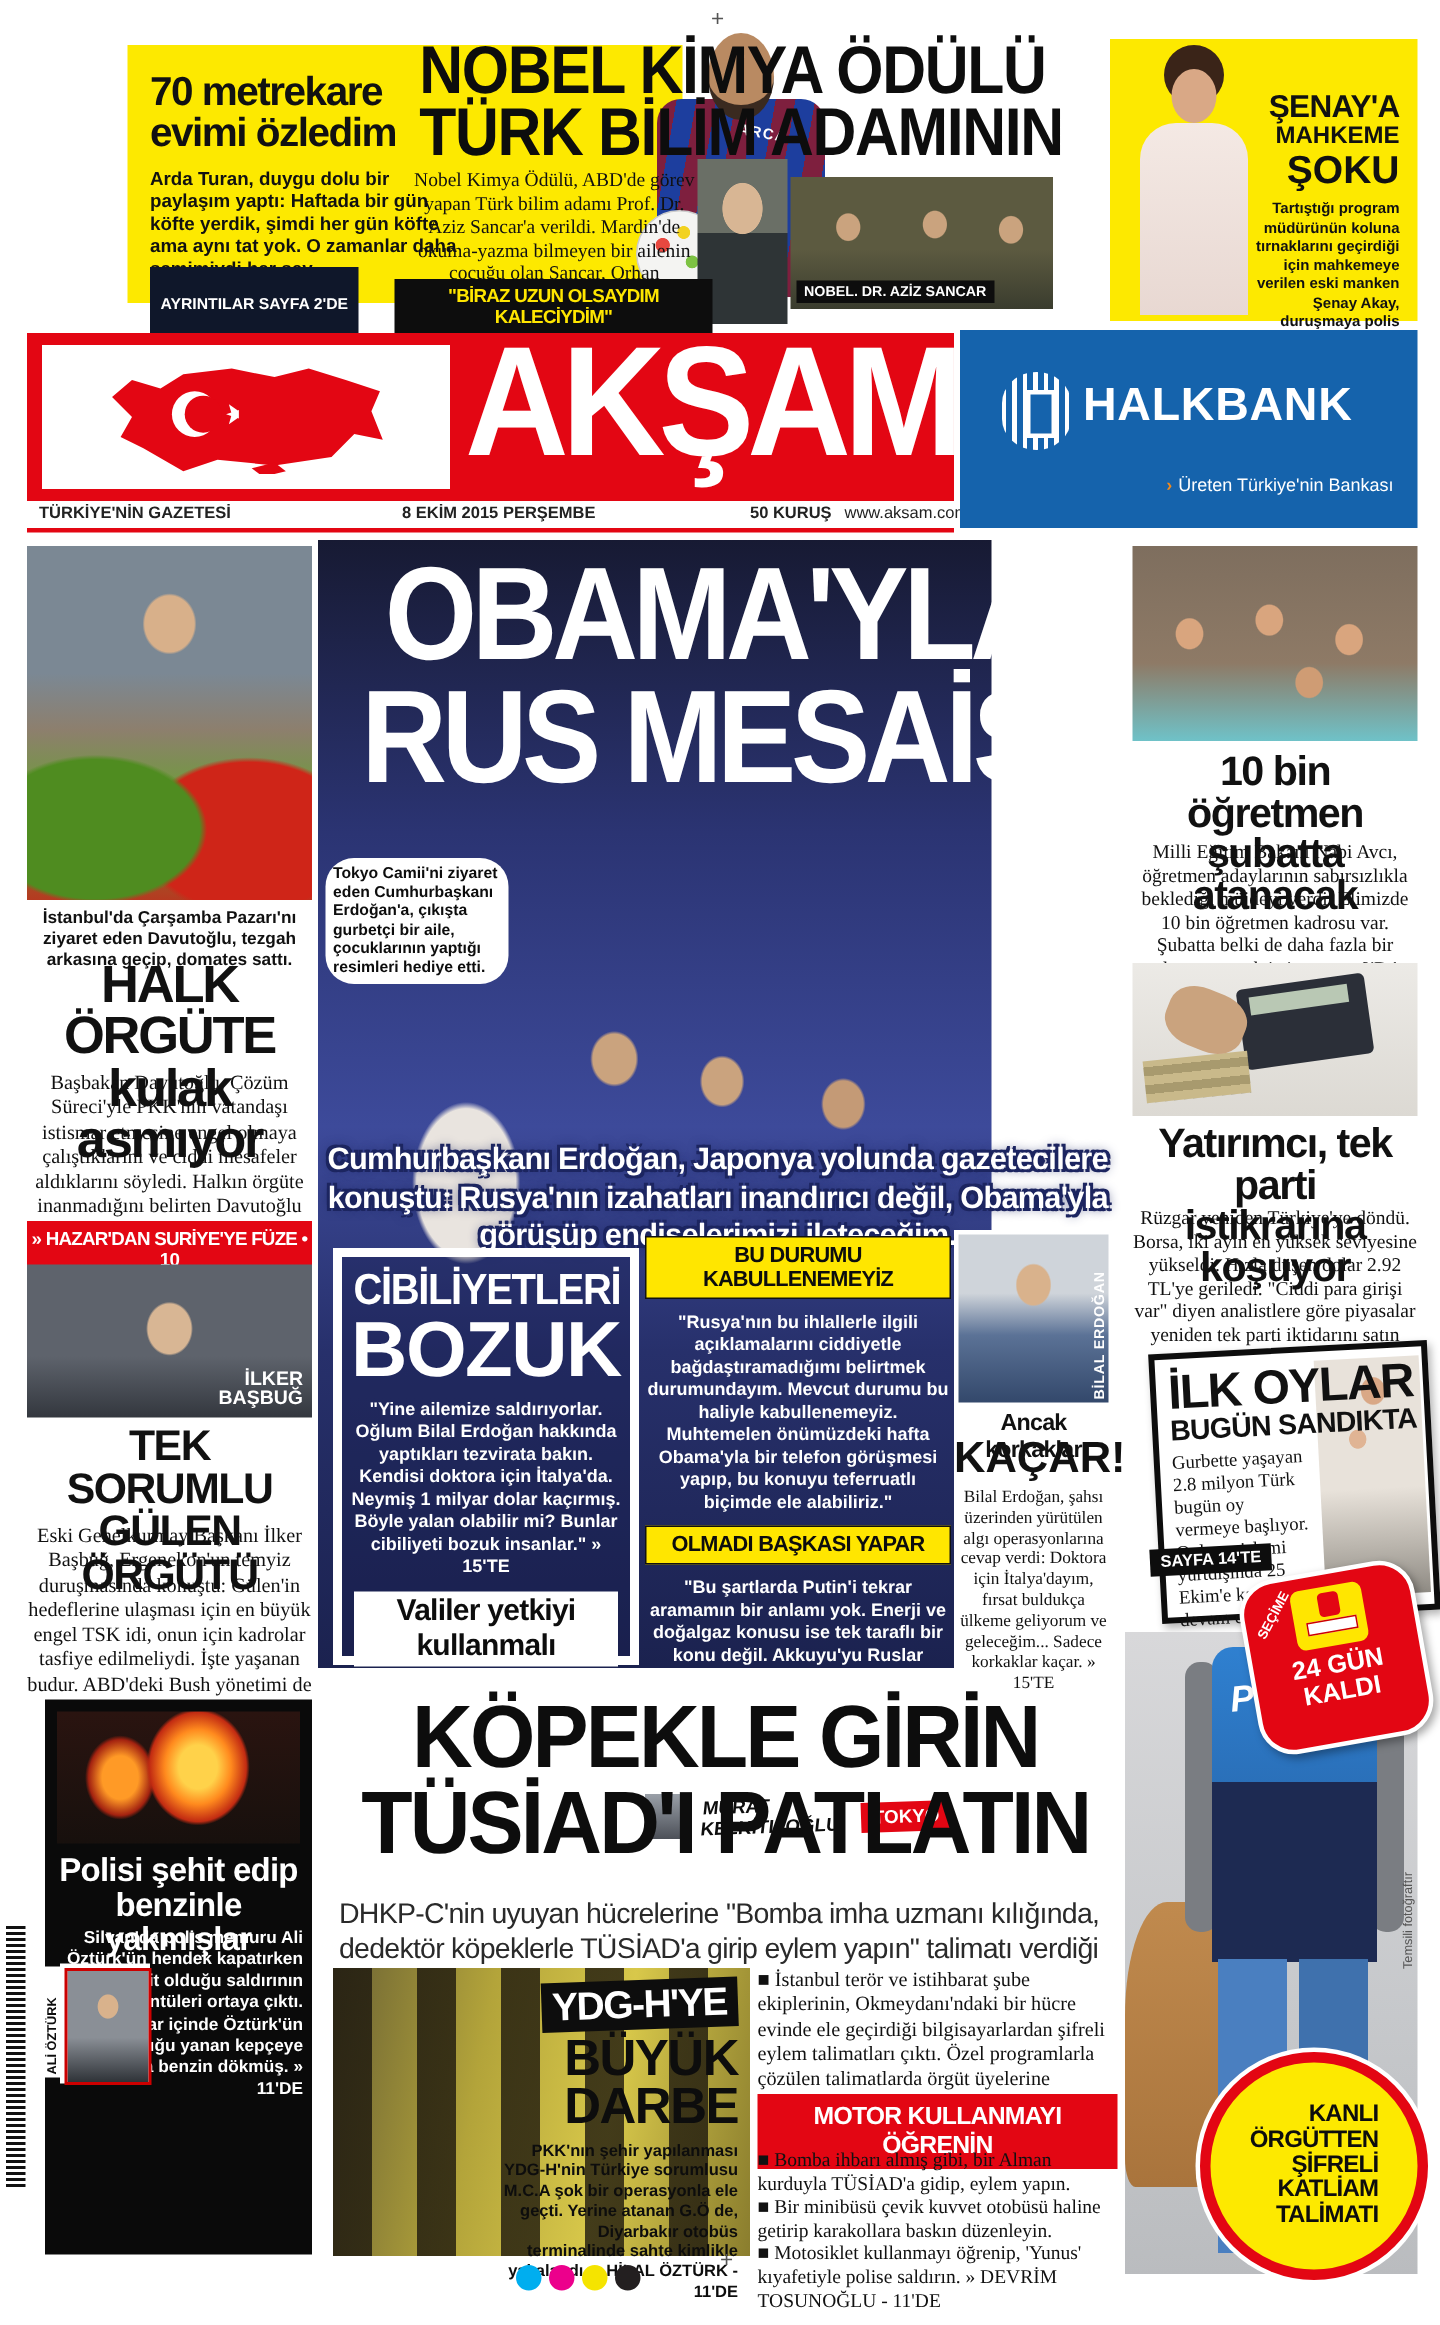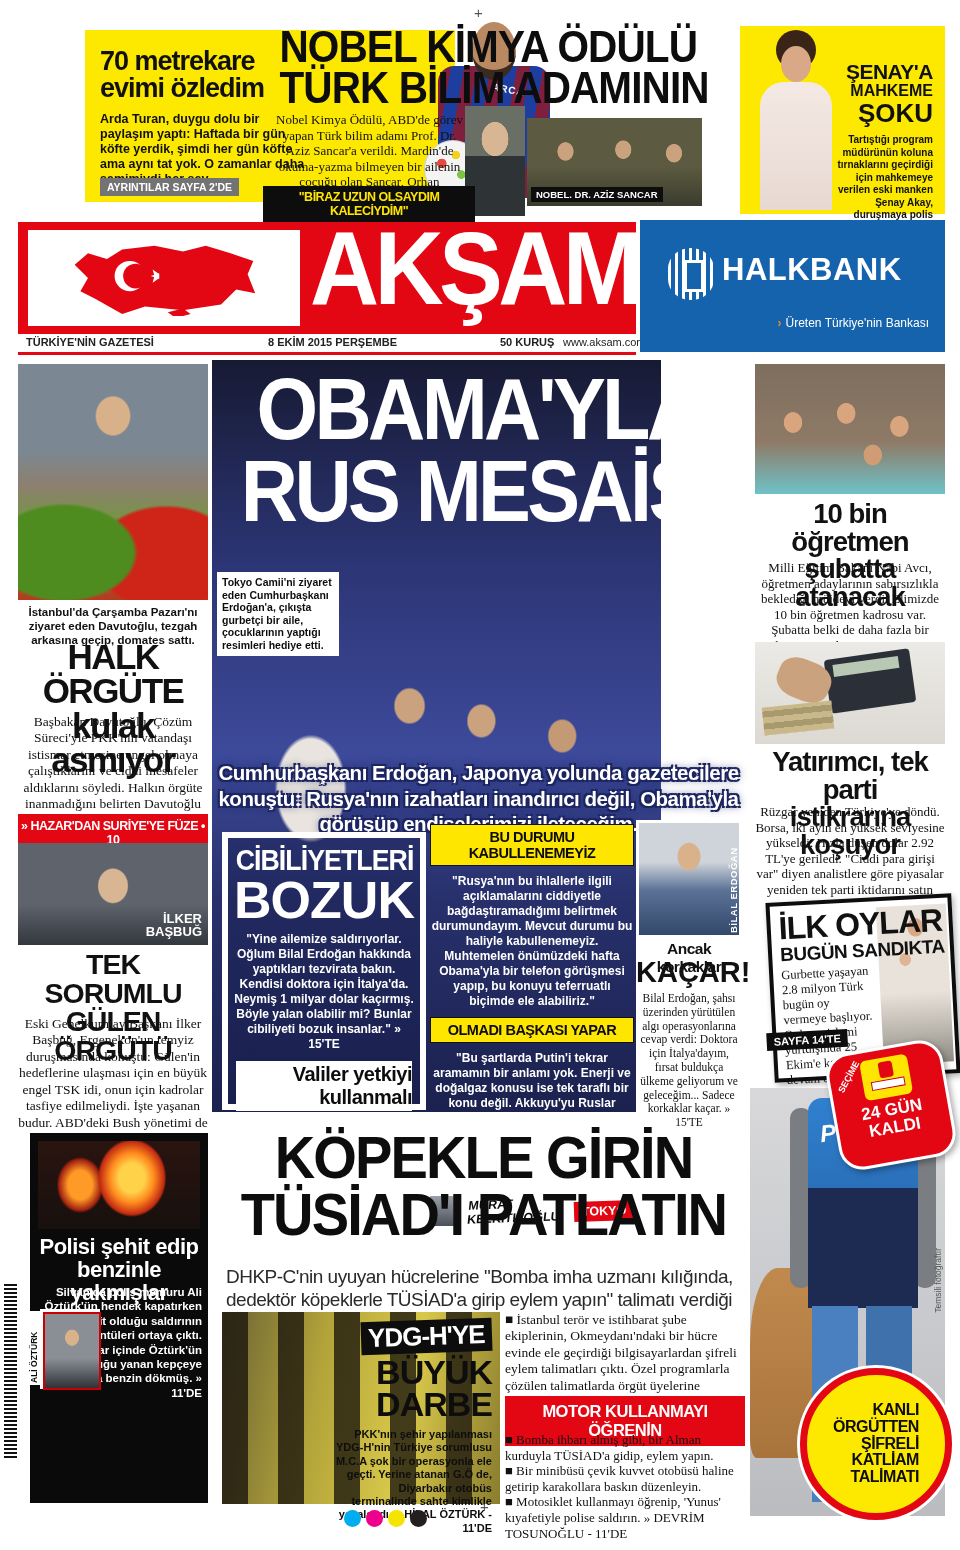--- a/index.html
+++ b/index.html
@@ -7,21 +7,21 @@
         font-family:"Liberation Sans",sans-serif;color:#111;}
   .abs{position:absolute;}
   .serif{font-family:"Liberation Serif",serif;}
   .ml{white-space:pre-line;}
   .cond{transform:scaleX(.9);transform-origin:50% 50%;}
 
   
   .arda-box{left:85px;top:30px;width:370px;height:172px;background:#fde900;}
   .arda-title{left:100px;top:48px;width:230px;font-size:27px;font-weight:bold;line-height:1.0;letter-spacing:-1px;}
   .arda-body{left:100px;top:112px;width:215px;font-size:12.5px;font-weight:bold;line-height:1.2;}
-  .arda-tag{left:100px;top:178px;background:#737373;color:#fff;font-size:10.5px;font-weight:bold;padding:3px 7px;}
+  .arda-tag{left:100px;top:178px;background:#0f172a;color:#fff;font-size:10.5px;font-weight:bold;padding:19px 7px;}
   .arda-photo{left:430px;top:22px;width:125px;height:185px;}
   .arda-head{position:absolute;left:42px;top:0;width:44px;height:48px;border-radius:50%;background:#b98a62;border-bottom:10px solid #3a2a20;}
   .arda-shirt{position:absolute;left:8px;top:44px;width:112px;height:132px;border-radius:16px 16px 0 0;
       background:repeating-linear-gradient(100deg,#7e1f3e 0 13px,#1d3e9e 13px 26px);}
   .arda-jersey{position:absolute;left:62px;top:62px;color:#fff;font-size:10px;font-weight:bold;transform:rotate(10deg);letter-spacing:1px;}
   .arda-ball{position:absolute;left:-6px;top:118px;width:56px;height:56px;border-radius:50%;background:
       radial-gradient(10px 10px at 30% 40%,#e8483f 0 45%,transparent 50%),
       radial-gradient(9px 9px at 65% 60%,#7dc243 0 45%,transparent 50%),
       radial-gradient(9px 9px at 55% 25%,#f2d21f 0 45%,transparent 50%),#f4f4f2;border:1px solid #ccc;}
   .nobel-title{left:255px;top:26px;width:490px;font-size:45px;font-weight:bold;line-height:.92;letter-spacing:-1px;color:#0d0d0d;}
@@ -84,28 +84,28 @@
   
   .main-photo{left:212px;top:360px;width:449px;height:752px;background:
       radial-gradient(60px 90px at 22% 57%,#e9e4df 0 55%,transparent 60%),
       radial-gradient(26px 30px at 44% 46%,#caa37e 0 55%,transparent 62%),
       radial-gradient(24px 28px at 60% 48%,#caa37e 0 55%,transparent 62%),
       radial-gradient(24px 28px at 78% 50%,#c49a76 0 55%,transparent 62%),
       linear-gradient(180deg,#171a33 0%,#2b3473 26%,#3d4a9a 52%,#27306b 72%,#1b224f 100%);}
   .main-head{left:0;top:8px;width:533px;color:#fff;font-size:88px;font-weight:bold;line-height:.93;
       letter-spacing:-4px;text-align:center;transform:scaleX(.9);transform-origin:50% 0;}
   .side-cap{left:5px;top:212px;width:112px;background:#fff;color:#0d0d0d;font-size:10.5px;font-weight:bold;
-      line-height:1.2;padding:4px 5px;}
+      line-height:1.2;padding:4px 5px;border-radius:19px;}
   .deck{left:6px;top:400px;width:521px;color:#fff;font-size:20.5px;font-weight:bold;line-height:1.25;text-align:center;
       letter-spacing:-.5px;text-shadow:2px 2px 0 #1c2560,-2px 2px 0 #1c2560,2px -2px 0 #1c2560,-2px -2px 0 #1c2560,0 0 8px #1c2560;}
   .cib-box{left:10px;top:472px;width:192px;height:266px;border:6px solid #fff;background:rgba(23,29,74,.35);}
   .cib-h1{margin-top:6px;color:#fff;font-size:29px;font-weight:bold;text-align:center;letter-spacing:-1px;transform:scaleX(.92);}
   .cib-h2{color:#fff;font-size:52px;font-weight:bold;text-align:center;line-height:.9;letter-spacing:-1px;}
   .cib-q{margin:8px 6px 0;color:#fff;font-size:12px;font-weight:bold;line-height:1.25;text-align:center;}
-  .valiler{margin:9px 8px 0;background:#fff;color:#0d0d0d;font-size:20px;font-weight:bold;text-align:right;padding:2px 0;letter-spacing:-.5px;}
+  .valiler{margin:9px 8px 0;background:#fff;color:#0d0d0d;font-size:20px;font-weight:bold;text-align:center;padding:2px 0;letter-spacing:-.5px;}
   .kab-col{left:218px;top:464px;width:204px;}
   .band{background:#ffe600;border:1px solid #111;color:#0d0d0d;font-size:14.5px;font-weight:bold;text-align:center;
       padding:4px 0;letter-spacing:-.5px;}
   .kab-q{margin:8px 0;color:#fff;font-size:12px;font-weight:bold;line-height:1.25;text-align:center;}
   .byline-row{display:flex;align-items:center;gap:4px;margin-top:6px;}
   .byline-photo{width:26px;height:30px;background:linear-gradient(180deg,#9aa0a8,#4c5058);flex:none;}
   .byline-name{background:#fff;color:#0d0d0d;font-size:12.5px;font-weight:bold;padding:3px 8px;transform:skewX(-8deg) rotate(-2deg);}
   .byline-tag{background:#e30613;color:#fff;font-size:12.5px;font-weight:bold;padding:3px 8px;transform:rotate(-2deg);}
   .bilal-panel{left:424px;top:460px;width:106px;height:292px;background:#fff;}
   .bilal-photo{position:absolute;left:3px;top:3px;width:100px;height:112px;background:

